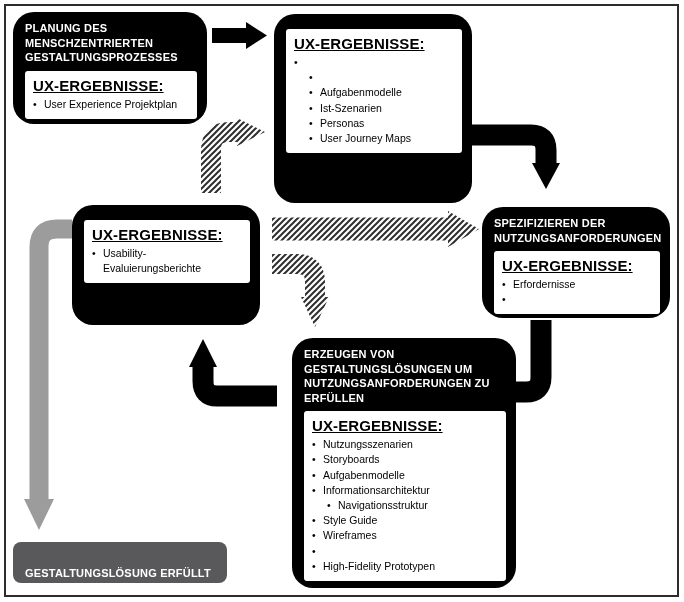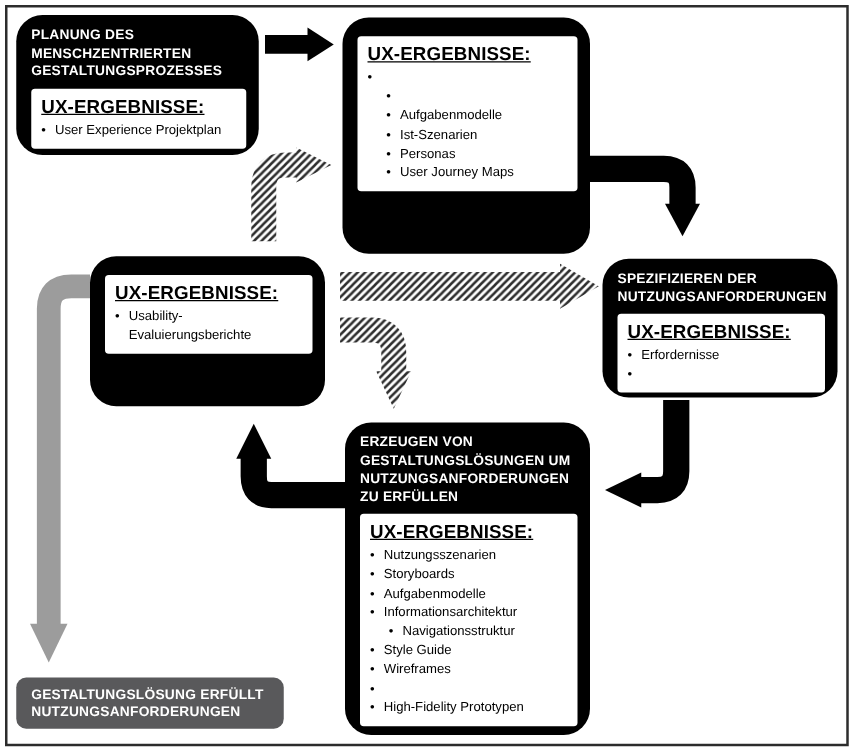--- a/index.html
+++ b/index.html
@@ -23,29 +23,29 @@
     background:#fff;color:#000;border-radius:3px;margin-top:6px;
     padding:6px 6px 7px 8px;
   }
   .panel-title{font-weight:bold;font-size:15px;margin-bottom:3px;letter-spacing:.1px;text-decoration:underline;}
   .li{font-size:10.5px;line-height:1.45;display:flex;}
   .li .b{width:11px;flex:0 0 11px;text-align:left;}
   .li.sub{padding-left:15px;}
   .endbox{
     position:absolute;left:13px;top:542px;width:214px;height:41px;
     background:#59595b;color:#fff;border-radius:8px;box-sizing:border-box;
-    padding:7px 10px 0 12px;font-weight:bold;font-size:11px;line-height:1.28;
+    padding:24px 10px 0 12px;font-weight:bold;font-size:11px;line-height:1.28;
     letter-spacing:.2px;
   }
   
   #box-planung{left:13px;top:12px;width:194px;height:112px;}
   #box-analyse{left:274px;top:14px;width:198px;height:189px;}
   #box-spezifizieren{left:482px;top:207px;width:188px;height:111px;}
   #box-evaluierung{left:72px;top:205px;width:188px;height:120px;}
-  #box-erzeugen{left:276px;top:338px;width:196px;height:250px;}
+  #box-erzeugen{left:292px;top:338px;width:224px;height:250px;}
 </style>
 </head>
 <body>
 
 <div id="stage">
 
   <svg class="arrows" width="684" height="602" viewBox="0 0 684 602">
     <defs>
       <pattern id="hatch" patternUnits="userSpaceOnUse" width="6" height="6">
         <rect width="6" height="6" fill="#ffffff"></rect>

